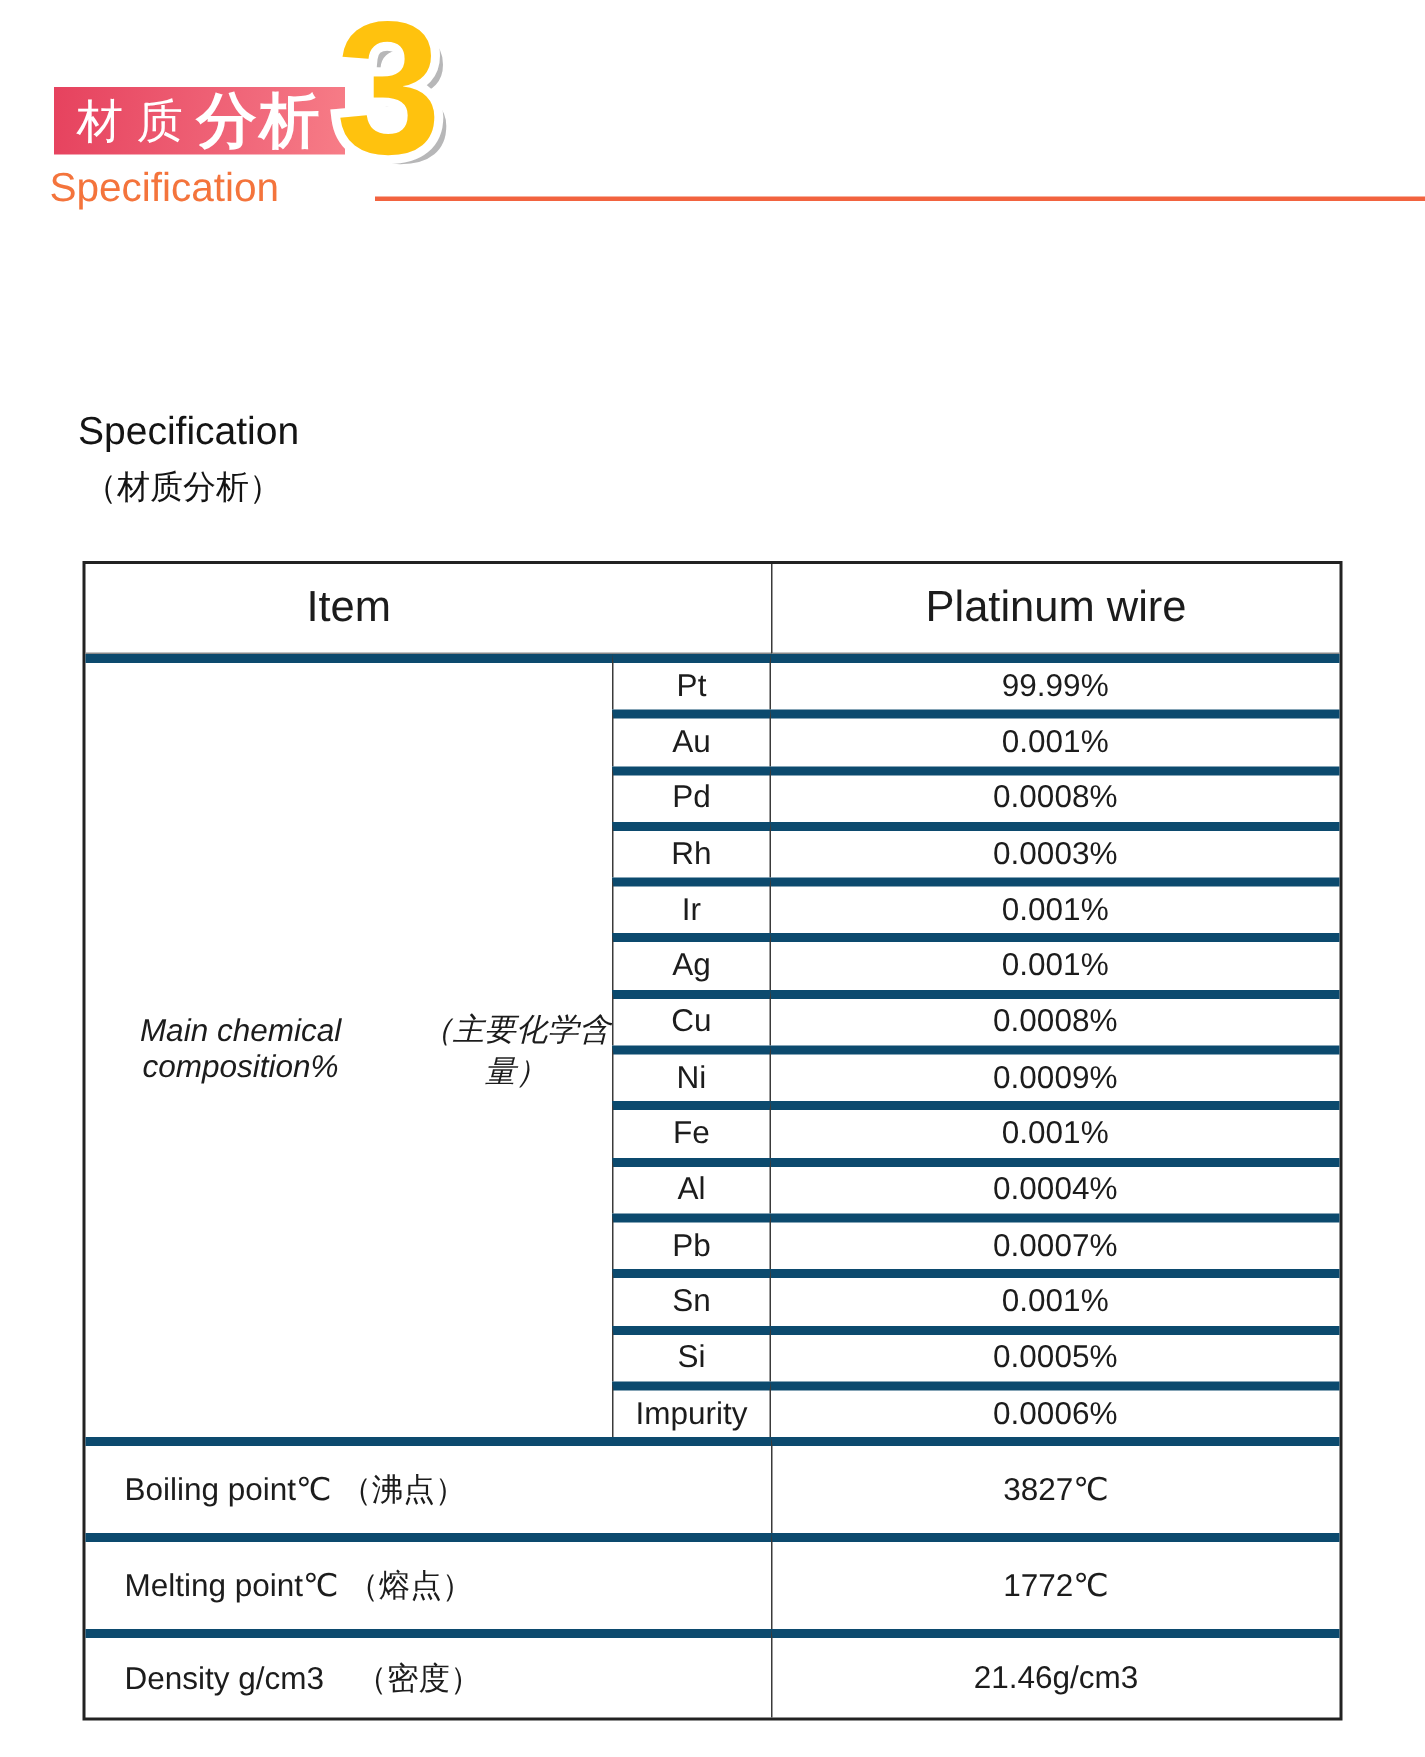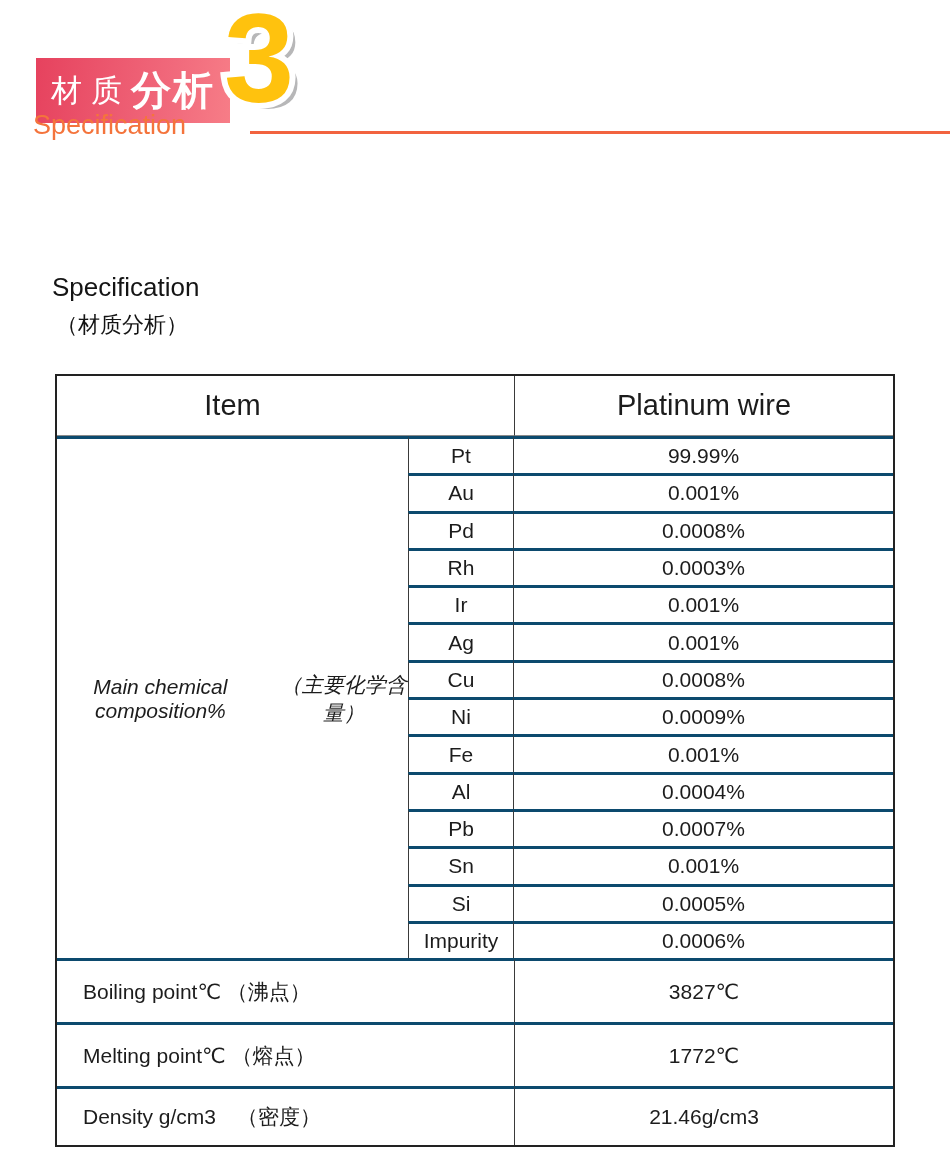--- a/index.html
+++ b/index.html
@@ -3,21 +3,21 @@
 <meta charset="utf-8">
 <style>
   html,body{margin:0;padding:0;}
   body{
     width:950px;height:1171px;position:relative;background:#ffffff;
     font-family:"Liberation Sans","DejaVu Sans",sans-serif;color:#1c1c1c;
     overflow:hidden;
   }
   
   .ribbon{
-    position:absolute;left:36px;top:58px;width:194px;height:65px;
+    position:absolute;left:36px;top:58px;width:194px;height:45px;
     background:linear-gradient(97deg,#e6425e 0%,#f16a7c 70%,#f77d87 100%);
     display:flex;align-items:center;justify-content:center;color:#fff;
     z-index:1;
   }
   .ribbon .rt-reg{font-size:31px;font-weight:400;letter-spacing:9px;}
   .ribbon .rt-bold{font-size:40px;font-weight:800;letter-spacing:2px;}
   .big3{position:absolute;left:224px;top:-4px;width:110px;height:130px;z-index:2;}
   .big3 span{
     position:absolute;left:0;top:0;font-size:126px;line-height:1;font-weight:bold;
     font-family:"Liberation Sans","DejaVu Sans",sans-serif;
@@ -39,21 +39,21 @@
     position:absolute;left:55px;top:359px;width:840px;box-sizing:border-box;
     border:2px solid #222;display:grid;
     grid-template-columns:351px 106px 1fr;
     grid-template-rows:60px repeat(14,37.3px) 64px 64px 59px;
     margin-top:15px;
   }
   .cell{
     box-sizing:border-box;display:flex;align-items:center;justify-content:center;
     font-size:21px;color:#1c1c1c;
   }
-  .bt{border-top:3px solid #0c4a6e;}
+  .bt{border-top:6px solid #0c4a6e;}
   .vl{border-left:1px solid #3a3a3a;}
   .vr{border-right:1px solid #3a3a3a;}
   .th{font-size:29px;border-bottom:1px solid #8a8a8a;}
   .th-left{position:relative;}
   .th-left .item-pos{
     position:absolute;left:0;top:0;width:351px;height:100%;
     display:flex;align-items:center;justify-content:center;
   }
   .merged{flex-direction:row;gap:16px;text-align:center;font-style:italic;}
   .prop-label{justify-content:flex-start;padding-left:26px;}

